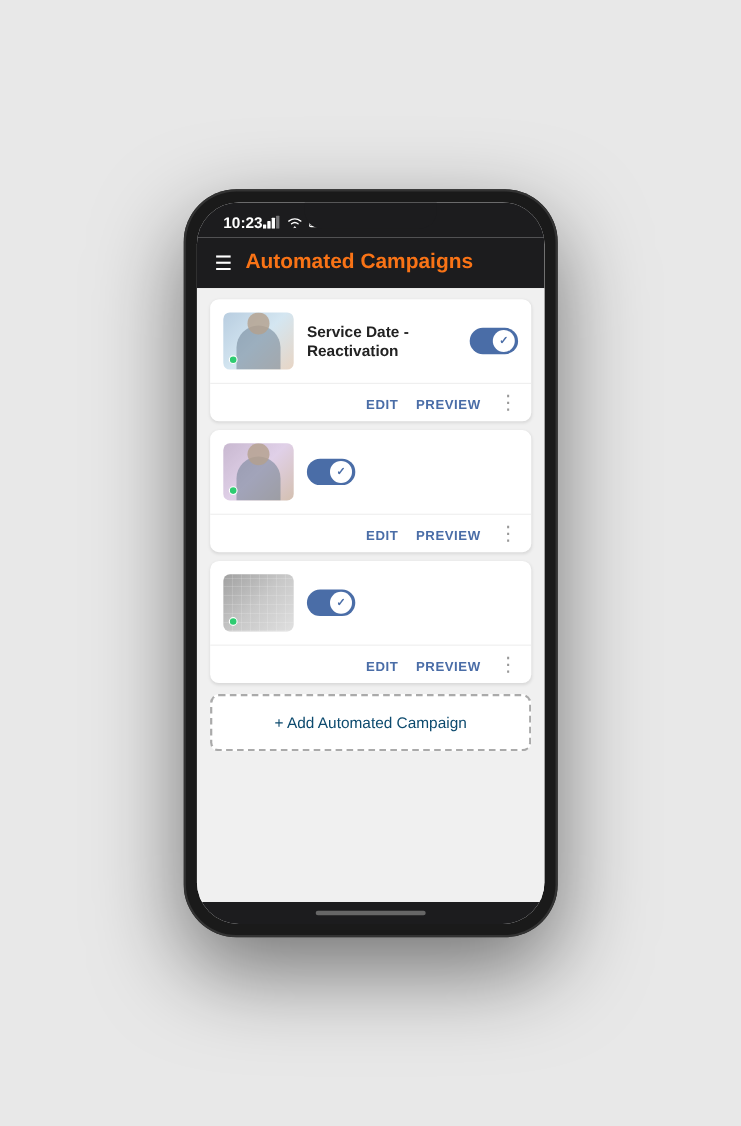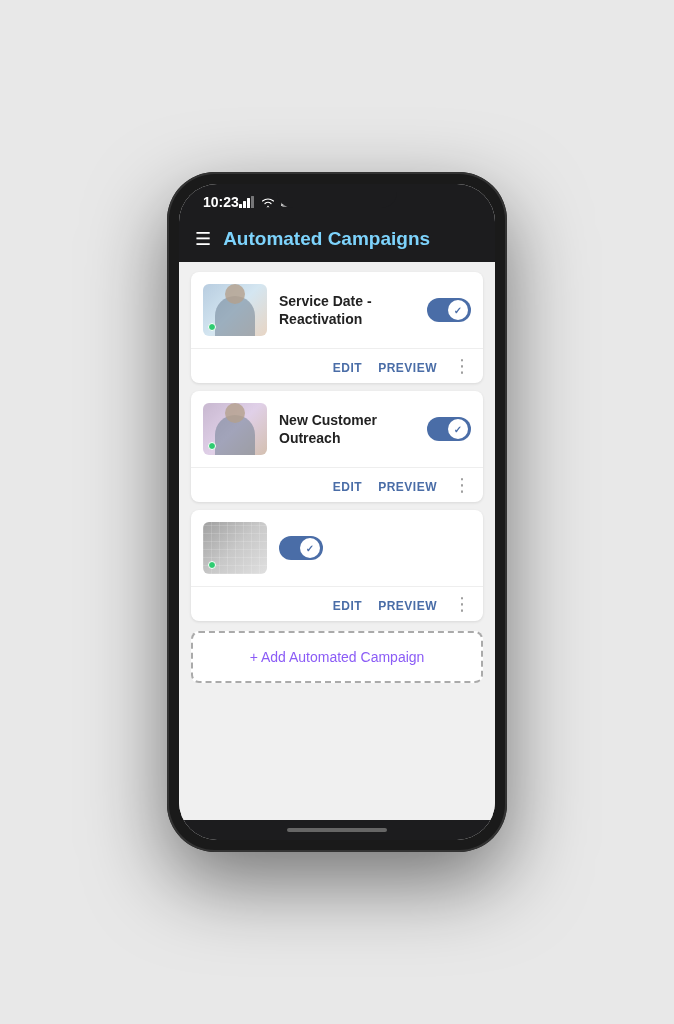--- a/index.html
+++ b/index.html
@@ -79,21 +79,21 @@
     }
 
     .hamburger-icon {
       font-size: 18px;
       color: #fff;
     }
 
     .header-title {
       font-size: 19px;
       font-weight: 700;
-      color: #7dd3fc;
+      color: #f97316;
     }
 
     
     .content {
       flex: 1;
       background: #f0f0f0;
       overflow-y: auto;
       padding: 10px 12px;
       display: flex;
       flex-direction: column;
@@ -255,21 +255,21 @@
       align-items: center;
       justify-content: center;
       padding: 16px;
       cursor: pointer;
       margin-top: 2px;
     }
 
     .add-campaign-label {
       font-size: 14px;
       font-weight: 500;
-      color: #8b5cf6;
+      color: #0c4a6e;
     }
 
     
     .home-indicator {
       background: #1c1c1e;
       display: flex;
       justify-content: center;
       align-items: center;
       padding: 8px;
       flex-shrink: 0;
@@ -343,23 +343,20 @@
           <span class="footer-more">⋮</span>
         </div>
       </div>
 
       <div class="campaign-card">
         <div class="campaign-main">
           <div class="campaign-thumbnail thumb-2">
             <div class="thumb-person"></div>
             <div class="thumb-dot"></div>
           </div>
-          <div class="campaign-info">
-            <div class="campaign-name">New Customer Outreach</div>
-          </div>
           <div class="toggle-switch">
             <div class="toggle-knob">
               <span class="toggle-check">✓</span>
             </div>
           </div>
         </div>
         <div class="campaign-footer">
           <div class="footer-spacer"></div>
           <span class="footer-btn">EDIT</span>
           <span class="footer-btn">PREVIEW</span>

